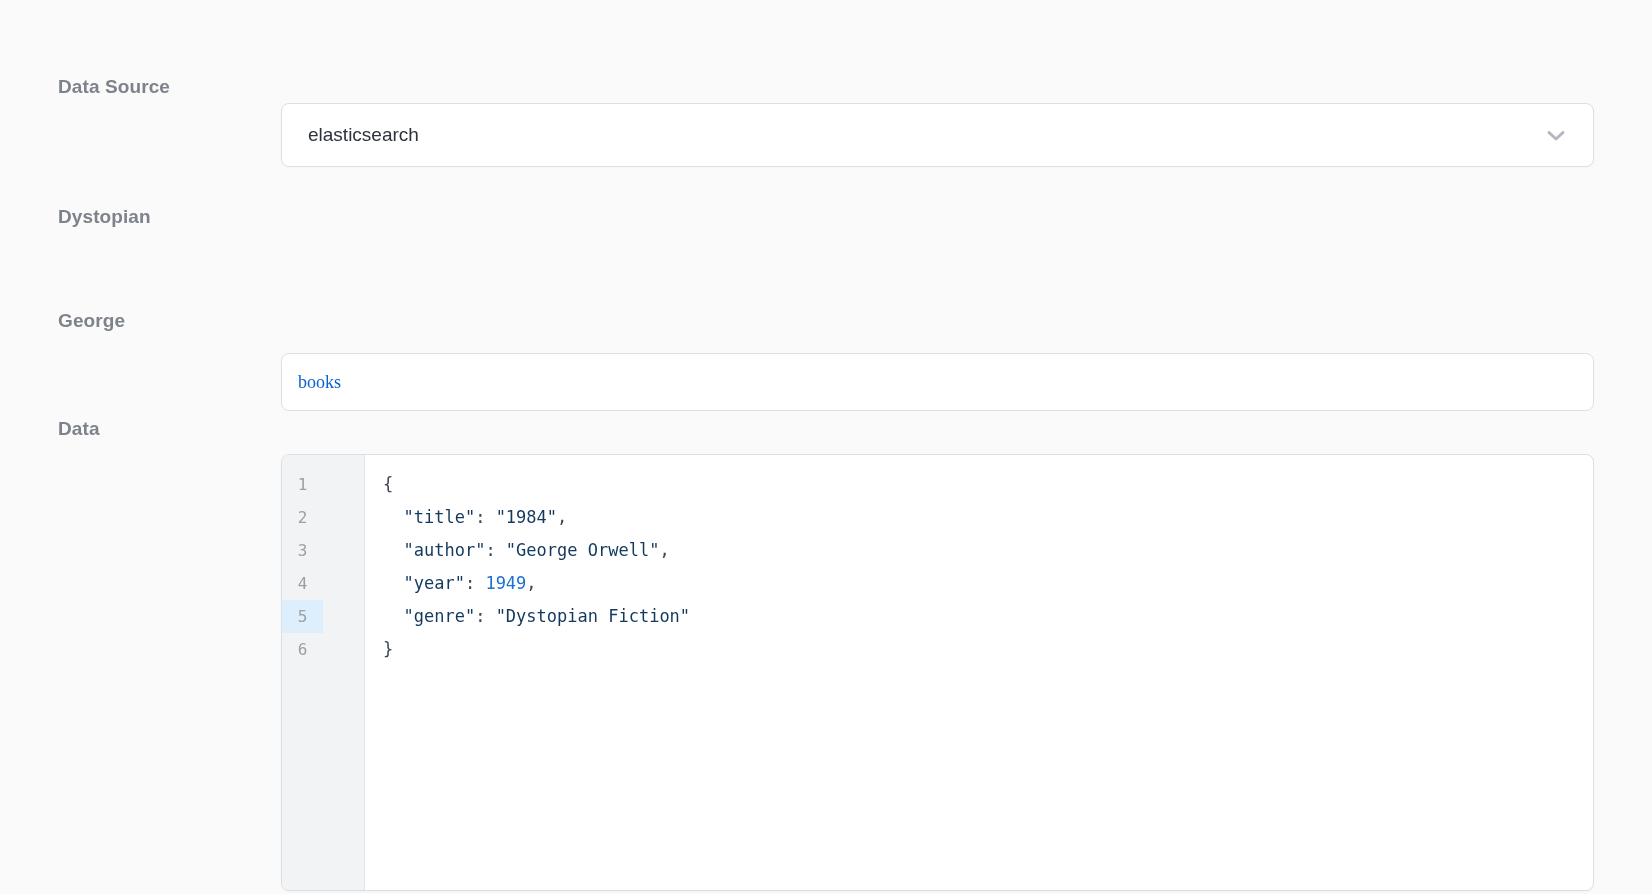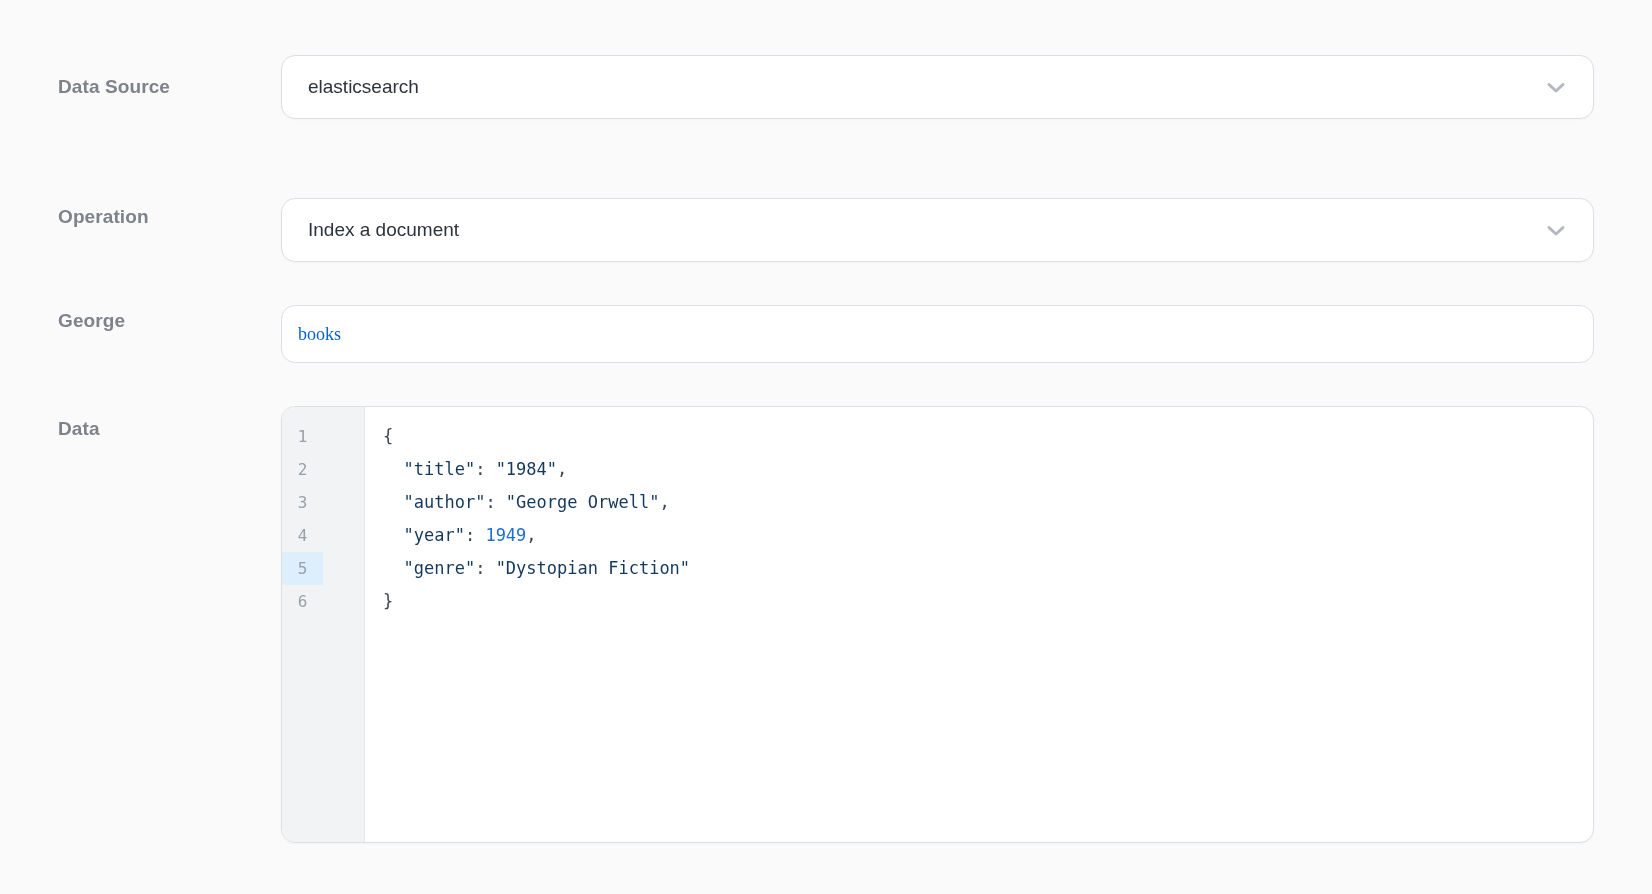--- a/index.html
+++ b/index.html
@@ -19,21 +19,22 @@
     font-weight: 700;
     color: #7d828b;
     letter-spacing: 0.1px;
   }
   .control {
     position: absolute;
     left: 281px;
     width: 1313px;
     background: #ffffff;
     border: 1px solid #dbdfe6;
-    border-radius: 14px;
+    border-radius: 8px;
+    margin-top: 48px;
   }
   .select-control {
     height: 64px;
     display: flex;
     align-items: center;
     justify-content: space-between;
     padding: 0 24px 0 26px;
     cursor: pointer;
     box-shadow: 0 1px 2px rgba(60,70,90,0.03);
   }
@@ -110,29 +111,21 @@
   <div class="field-label" style="top:76px">Data Source</div>
   <div class="control select-control" style="top:55px">
     <span class="select-value">elasticsearch</span>
     <span class="chevron-icon">
       <svg width="24" height="24" viewBox="0 0 24 24" fill="none">
         <path d="M5 9.5 L12 16 L19 9.5" stroke="#b3b7bf" stroke-width="3" stroke-linecap="round" stroke-linejoin="round"></path>
       </svg>
     </span>
   </div>
 
-  <div class="field-label" style="top:206px">Operation</div>
-  <div class="control select-control" style="top:198px">
-    <span class="select-value">Index a document</span>
-    <span class="chevron-icon">
-      <svg width="24" height="24" viewBox="0 0 24 24" fill="none">
-        <path d="M5 9.5 L12 16 L19 9.5" stroke="#b3b7bf" stroke-width="3" stroke-linecap="round" stroke-linejoin="round"></path>
-      </svg>
-    </span>
-  </div>
+  <div class="field-label" style="top:206px">Dystopian</div>
 
   <div class="field-label" style="top:310px">George</div>
   <div class="control text-control" style="top:305px">
     <span class="mono-blue">books</span>
   </div>
 
   <div class="field-label" style="top:418px">Data</div>
   <div class="control editor" style="top:406px">
     <div class="editor-gutter">
         <div class="gutter-num">1</div>

